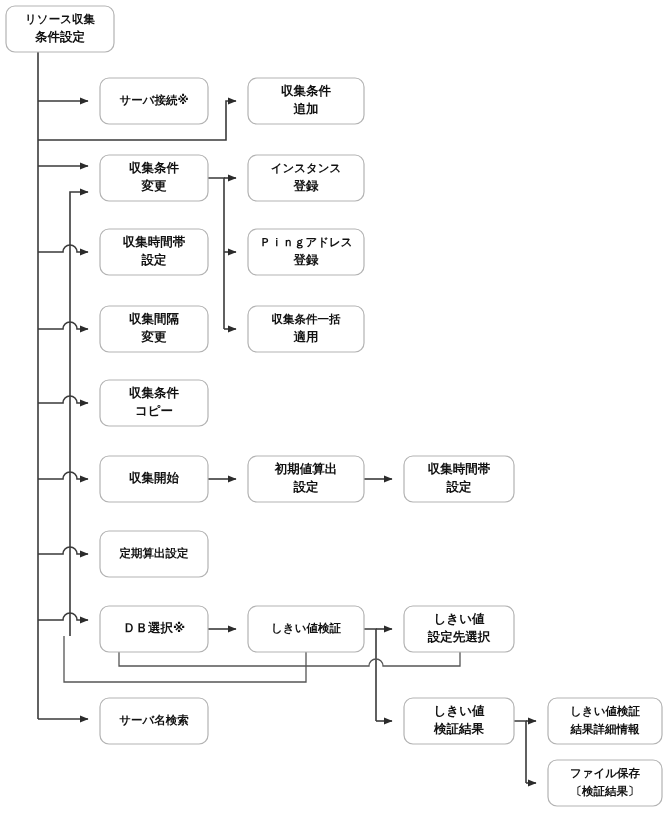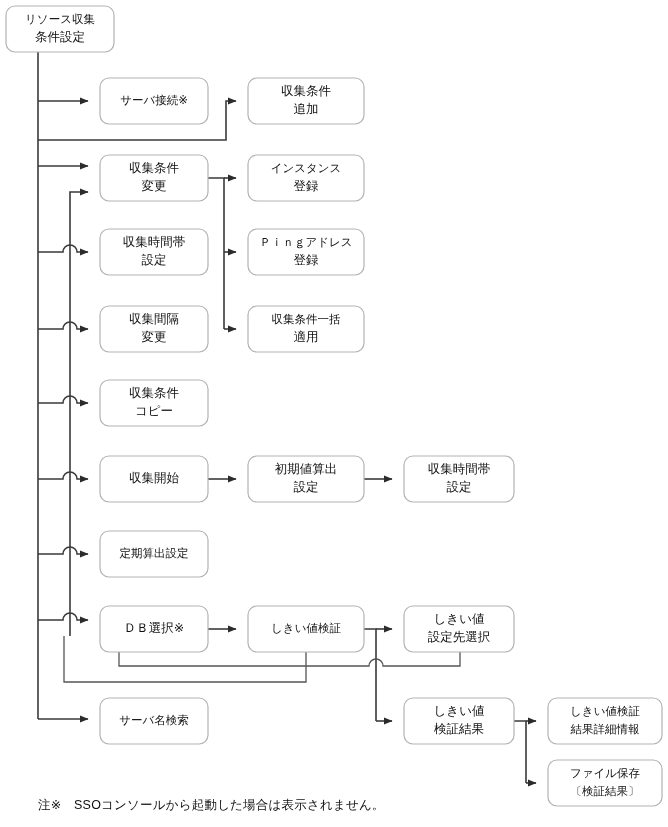--- a/index.html
+++ b/index.html
@@ -1,18 +1,18 @@
 <!DOCTYPE html>
 <html><head>
 <meta charset="utf-8">
 <style>
   html,body{margin:0;padding:0;background:#ffffff;}
   body{width:668px;height:827px;overflow:hidden;
        font-family:"Liberation Sans","DejaVu Sans",sans-serif;}
-  #stage{position:relative;width:668px;height:827px;}
+  #stage{position:relative;width:668px;height:827px;font-weight:bold;}
   svg{position:absolute;left:0;top:0;width:668px;height:827px;}
   .nodebox{fill:#ffffff;stroke:#b3b3b3;stroke-width:1.2;}
   .edge{stroke:#3a3a3a;stroke-width:1.6;fill:none;}
   .edge-thin{stroke:#555555;stroke-width:1.3;fill:none;}
   .nodelabel{font-family:"Liberation Sans","DejaVu Sans",sans-serif;
              font-size:12.5px;fill:#111111;text-anchor:middle;
              dominant-baseline:middle;white-space:pre;}
   .nodelabel.small{font-size:11.5px;}
   .footnote{position:absolute;left:38px;top:797px;font-size:12.5px;
             color:#111;white-space:pre;letter-spacing:.2px;}
@@ -176,14 +176,13 @@
           <text class="nodelabel small" x="605" y="730">結果詳細情報</text>
         </g>
         <g>
           <rect class="nodebox" x="548" y="760" width="114" height="46" rx="9" ry="9"></rect>
           <text class="nodelabel small" x="605" y="774">ファイル保存</text>
           <text class="nodelabel small" x="605" y="792">〔検証結果〕</text>
         </g>
       </g>
   </svg>
 
-  <div class="footnote"><span>注※　SSOコンソールから起動した場合は表示されません。</span></div>
 </div>
 
 </body></html>

